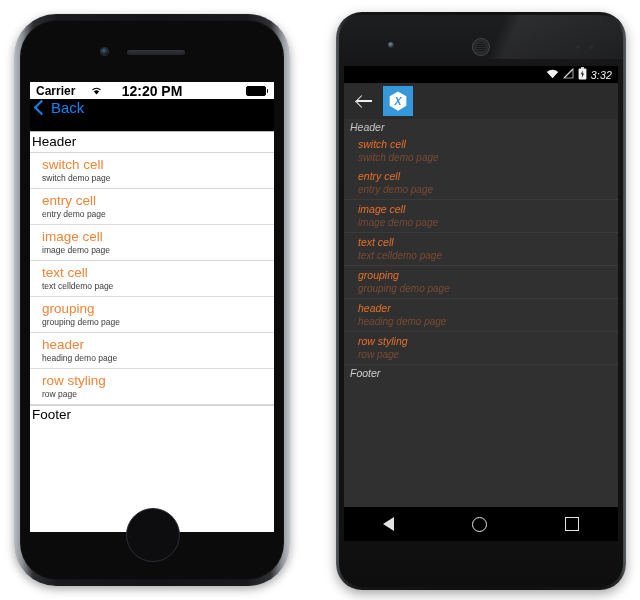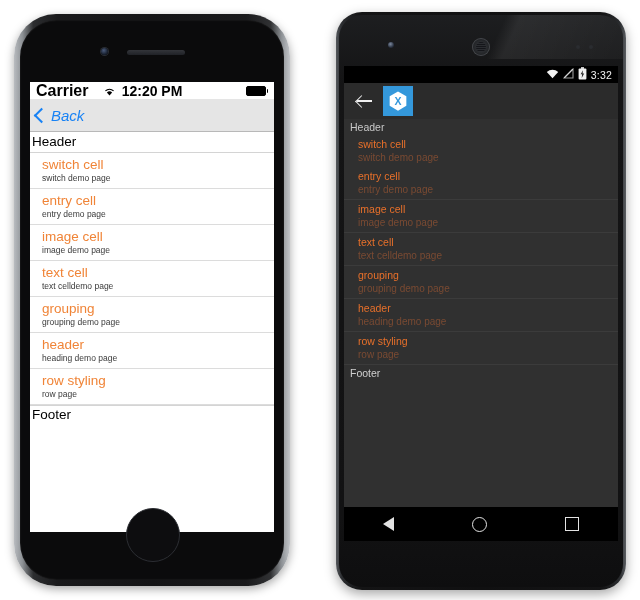--- a/index.html
+++ b/index.html
@@ -35,30 +35,30 @@
     position:absolute;left:50%;margin-left:-26px;bottom:18px;width:52px;height:52px;border-radius:50%;
     border:1.5px solid #2c2e33;background:#0d0d0f;
   }
 
   
   .ios-status{
     height:17px;background:#fff;display:flex;align-items:center;
     padding:0 6px;font-size:10.5px;color:#000;font-weight:bold;
     position:relative;
   }
-  .ios-carrier{display:flex;align-items:flex-start;gap:16px;font-weight:bold;font-size:16px;}
+  .ios-carrier{display:flex;align-items:flex-start;gap:16px;font-weight:bold;font-size:12px;}
   .ios-time{position:absolute;left:0;right:0;text-align:center;font-size:14px;font-weight:bold;}
   .ios-batt{margin-left:auto;display:flex;align-items:center;z-index:2;}
   .batt-body{width:18px;height:8px;border:1px solid #000;border-radius:2px;background:#000;}
   .batt-cap{width:1.5px;height:4px;background:#000;margin-left:1px;border-radius:0 1px 1px 0;}
 
   
   .ios-nav{
-    height:32px;background:#e5e5e5;border-bottom:1px solid #b8b8b8;
-    display:flex;align-items:center;padding:0 6px;font-style:italic;
+    height:32px;background:#000000;border-bottom:1px solid #b8b8b8;
+    display:flex;align-items:flex-start;padding:0 6px;
   }
   .ios-back{display:flex;align-items:center;gap:3px;color:#1782f5;font-size:15px;cursor:pointer;}
   .chev{display:inline-block;width:9px;height:9px;border-left:2.4px solid #1782f5;border-bottom:2.4px solid #1782f5;
     transform:rotate(45deg);margin-right:1px;}
 
   
   .ios-list{background:#fff;}
   .ios-section-head{
     font-size:13.5px;color:#000;padding:2px 2px 3px 2px;border-bottom:1px solid #d4d4d4;
     background:#fff;
@@ -86,21 +86,21 @@
     background:radial-gradient(circle at 40% 35%,#7d8aa0 0%,#2c3442 60%,#10141c 100%);}
   .and-speaker{position:absolute;left:50%;margin-left:-9px;top:26px;width:18px;height:18px;border-radius:50%;
     background:radial-gradient(circle,#3a3c40 0%,#232528 60%,#1a1b1e 100%);
     box-shadow:inset 0 0 0 1px #44464a;}
   .and-speaker:after{content:"";position:absolute;inset:4px;border-radius:50%;
     background:repeating-linear-gradient(0deg,#2b2d31 0 1px,#15161a 1px 2px);}
   .and-sens{position:absolute;right:46px;top:33px;width:4px;height:4px;border-radius:50%;background:#2a2c30;}
   .and-sens2{position:absolute;right:33px;top:33px;width:4px;height:4px;border-radius:50%;background:#2a2c30;}
   .and-screen{
     position:absolute;left:50%;margin-left:-137px;top:54px;width:274px;height:475px;
-    background:#303030;overflow:hidden;
+    background:#303030;overflow:hidden;font-style:italic;
   }
 
   .and-status{
     height:17px;background:#000;display:flex;align-items:center;justify-content:flex-end;
     gap:4px;padding:0 6px;color:#f2f2f2;font-size:10px;
   }
   .and-status .clk{font-size:10.5px;letter-spacing:.2px;}
   .and-action{
     height:36px;background:#2b2b2b;display:flex;align-items:center;gap:9px;padding:0 12px;
   }

